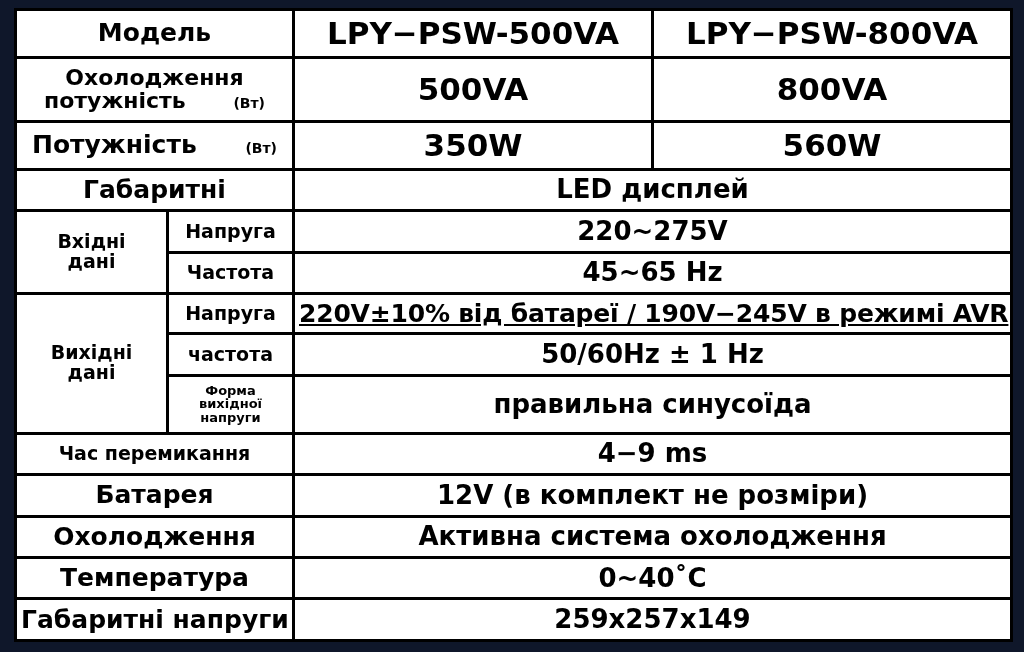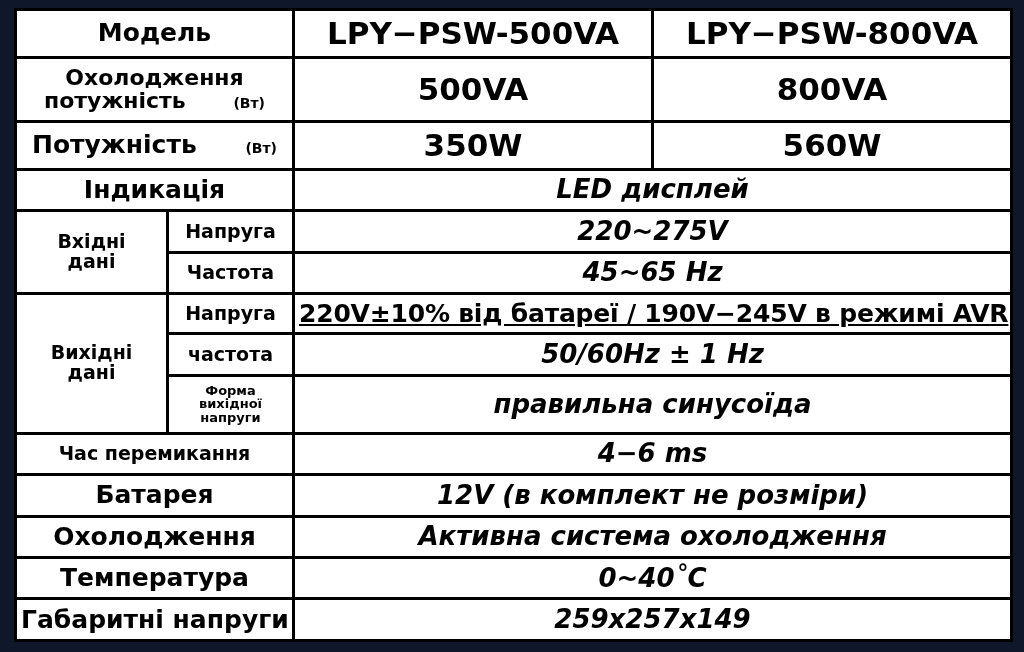--- a/index.html
+++ b/index.html
@@ -50,21 +50,20 @@
   }
   .lbl-xs {
     font-size: 19px;
   }
   .tiny {
     font-size: 14px;
     margin-left: 40px;
   }
   .val {
     font-size: 26px;
-    font-style: italic;
   }
   .val-lg {
     font-size: 31px;
   }
   .val-wide {
     font-size: 25px;
     letter-spacing: -0.2px;
     text-decoration: underline;
   }
   .nowrap { white-space: nowrap; }
@@ -109,21 +108,21 @@
       <tr>
         <td colspan="2" class="lbl">
           <span>Потужність</span>
           <span class="tiny">(Вт)</span>
         </td>
         <td class="val-lg">350W</td>
         <td class="val-lg">560W</td>
       </tr>
 
       <tr>
-        <td colspan="2" class="lbl">Індикація</td>
+        <td colspan="2" class="lbl">Габаритні</td>
         <td colspan="2" class="val">LED дисплей</td>
       </tr>
 
       <tr>
         <td rowspan="2" class="lbl-xs two-line">
           <div>Вхідні</div>
           <div>дані</div>
         </td>
         <td class="lbl-xs">Напруга</td>
         <td colspan="2" class="val">220~275V</td>
@@ -148,21 +147,21 @@
       <tr>
         <td class="mini-label">
           <div>Форма вихідної</div>
           <div>напруги</div>
         </td>
         <td colspan="2" class="val">правильна синусоїда</td>
       </tr>
 
       <tr>
         <td colspan="2" class="lbl-xs">Час перемикання</td>
-        <td colspan="2" class="val">4−6 ms</td>
+        <td colspan="2" class="val">4−9 ms</td>
       </tr>
 
       <tr>
         <td colspan="2" class="lbl">Батарея</td>
         <td colspan="2" class="val">12V (в комплект не розміри)</td>
       </tr>
 
       <tr>
         <td colspan="2" class="lbl">Охолодження</td>
         <td colspan="2" class="val">Активна система охолодження</td>

